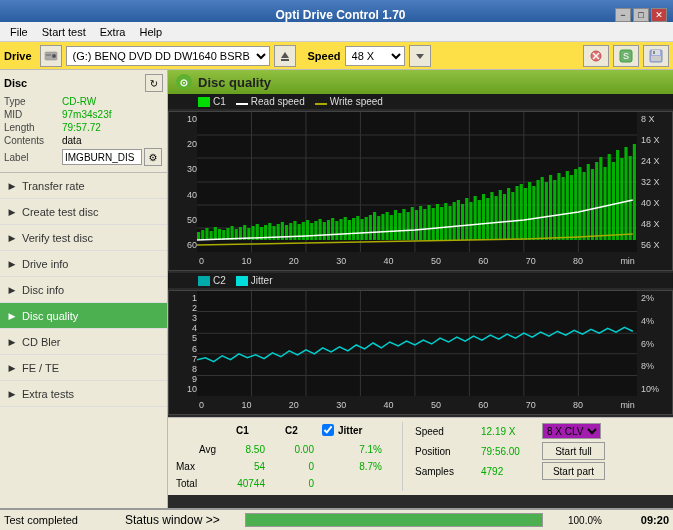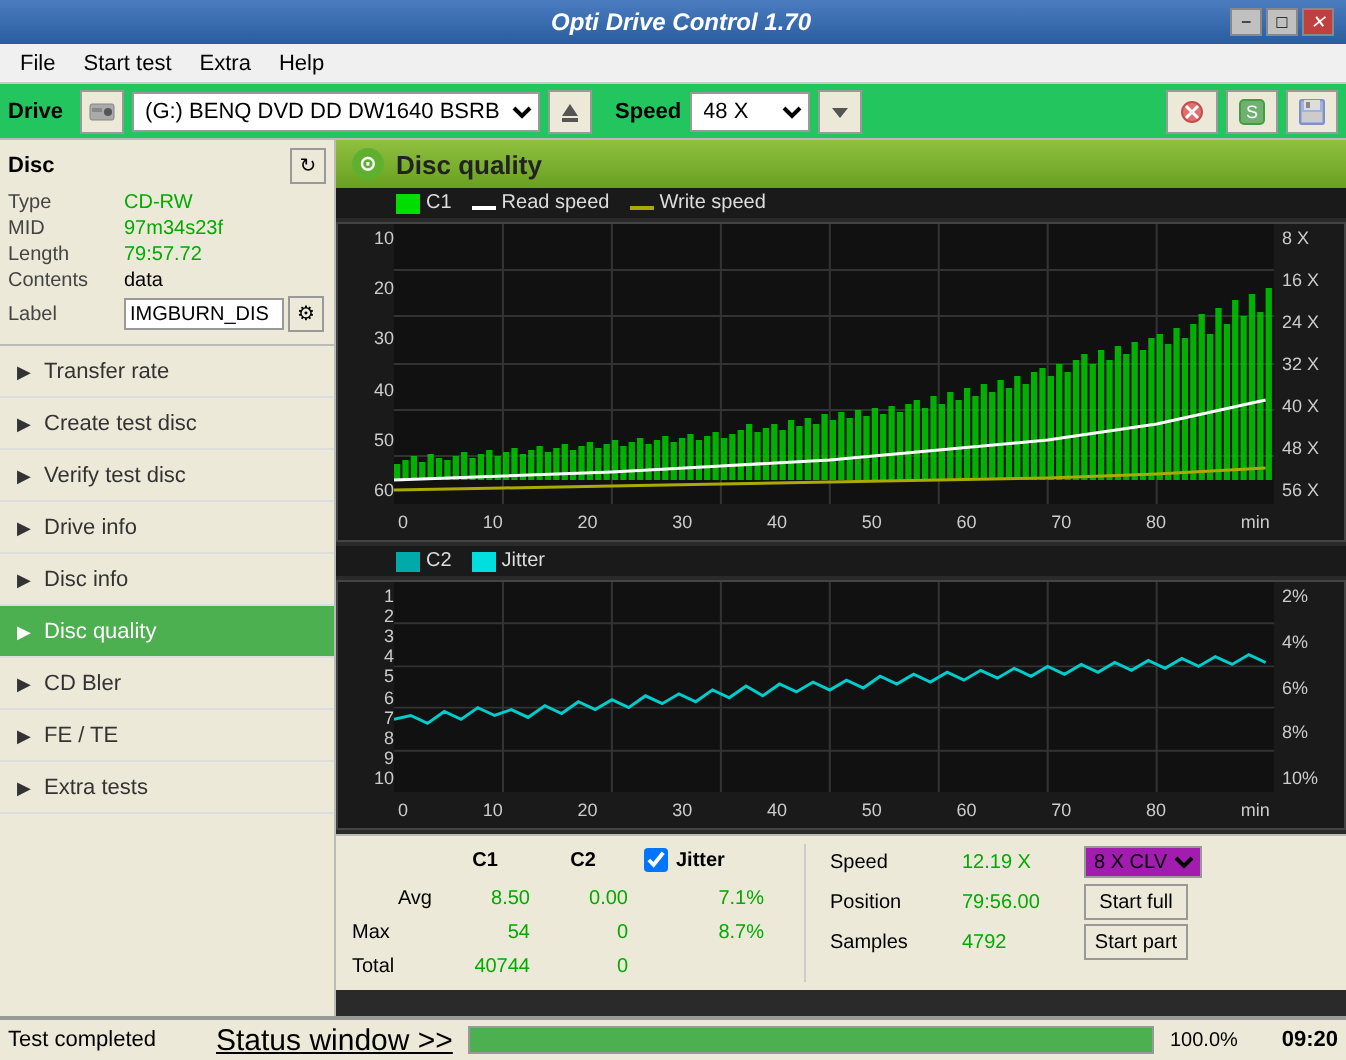--- a/index.html
+++ b/index.html
@@ -11,24 +11,23 @@
       height: 530px;
       overflow: hidden;
     }
 
     
     .title-bar {
       background: linear-gradient(to bottom, #4a7cbf, #2a5ca0);
       color: white;
       height: 22px;
       display: flex;
-      align-items: center;
+      align-items: flex-end;
       justify-content: space-between;
       padding: 0 6px;
-      font-style: italic;
     }
     .title-bar-text {
       flex: 1;
       text-align: center;
       font-size: 12px;
       font-weight: bold;
     }
     .title-controls {
       display: flex;
       gap: 2px;
@@ -57,21 +56,21 @@
       gap: 2px;
     }
     .menu-item {
       padding: 2px 6px;
       cursor: pointer;
       font-size: 11px;
     }
 
     
     .drive-bar {
-      background: #22c55e;
+      background: #fde047;
       border-bottom: 1px solid #bbb;
       height: 28px;
       display: flex;
       align-items: center;
       padding: 0 4px;
       gap: 4px;
     }
     .drive-label { font-size: 11px; font-weight: bold; margin-right: 4px; }
     .drive-select {
       height: 20px;
@@ -313,33 +312,32 @@
     }
 
     
     .status-bar {
       height: 22px;
       background: #ece9d8;
       border-top: 2px solid #999;
       display: flex;
       align-items: center;
       padding: 0 4px;
-      gap: 4px;
+      gap: 21px;
     }
     .status-text {
       font-size: 11px;
       min-width: 100px;
     }
     .status-window-btn {
-      font-size: 15px;
+      font-size: 12px;
       color: #000;
       border: none;
       background: transparent;
       cursor: pointer;
-      text-decoration: underline;
     }
     .progress-bar-container {
       flex: 1;
       height: 14px;
       background: #bbb;
       border: 1px solid #999;
       margin: 0 4px;
     }
     .progress-bar-fill {
       height: 100%;
@@ -355,21 +353,21 @@
       min-width: 40px;
       text-align: right;
     }
     .action-btn {
       height: 18px;
       font-size: 10px;
       background: #ece9d8;
       border: 1px solid #999;
       cursor: pointer;
       padding: 0 4px;
-      width: 52px;
+      width: 63px;
     }
 
     .jitter-checkbox {
       width: 12px;
       height: 12px;
     }
 
     svg.chart-svg {
       position: absolute;
       top: 0; left: 0;

